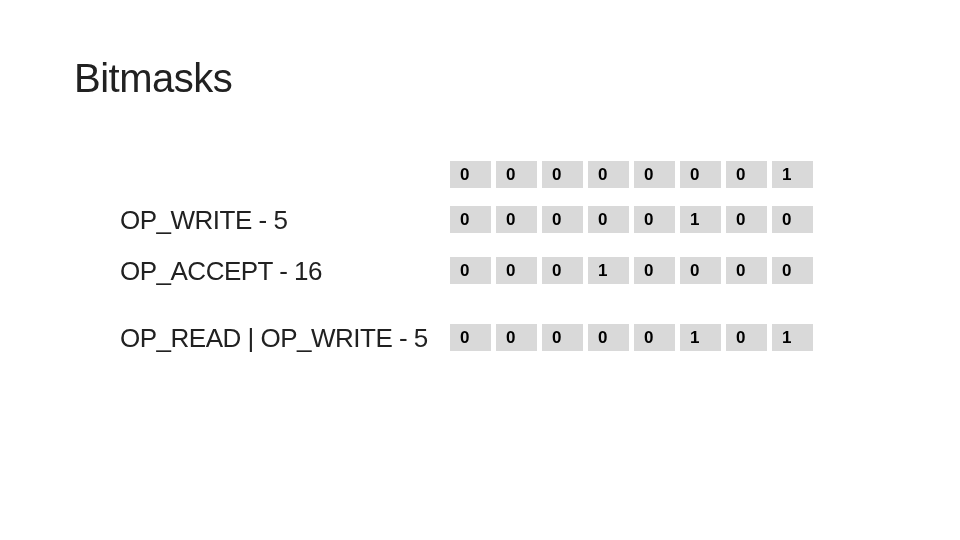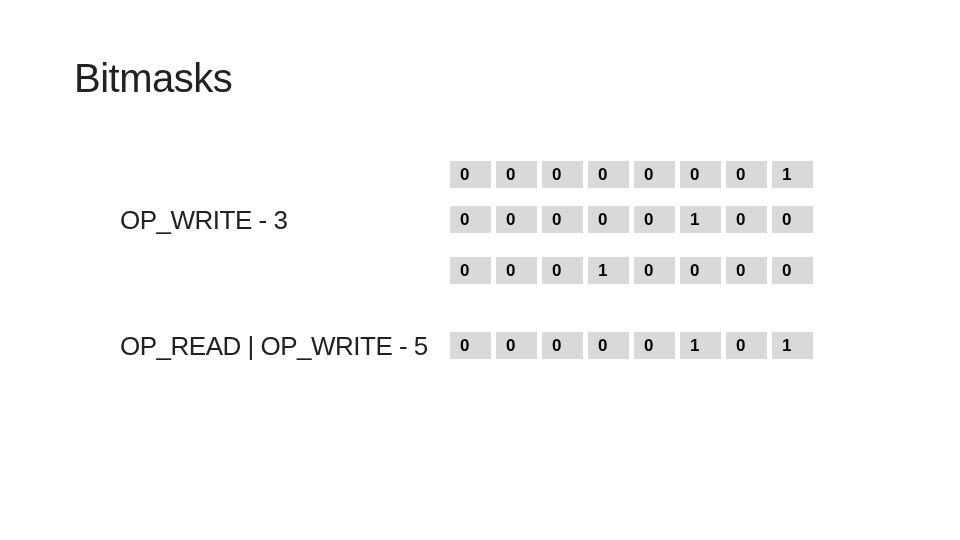--- a/index.html
+++ b/index.html
@@ -82,45 +82,46 @@
           <span class="bit">0</span>
           <span class="bit">0</span>
           <span class="bit">0</span>
           <span class="bit">0</span>
           <span class="bit">0</span>
           <span class="bit">0</span>
           <span class="bit">1</span>
         </div>
       </div>
       <div class="row" style="top: 206px;">
-        <span class="row-label">OP_WRITE - 3</span>
+        <span class="row-label">OP_WRITE - 5</span>
         <div class="bits">
           <span class="bit">0</span>
           <span class="bit">0</span>
           <span class="bit">0</span>
           <span class="bit">0</span>
           <span class="bit">0</span>
           <span class="bit">1</span>
           <span class="bit">0</span>
           <span class="bit">0</span>
         </div>
       </div>
       <div class="row" style="top: 257px;">
+        <span class="row-label">OP_ACCEPT - 16</span>
         <div class="bits">
           <span class="bit">0</span>
           <span class="bit">0</span>
           <span class="bit">0</span>
           <span class="bit">1</span>
           <span class="bit">0</span>
           <span class="bit">0</span>
           <span class="bit">0</span>
           <span class="bit">0</span>
         </div>
       </div>
-      <div class="row" style="top: 332px;">
+      <div class="row" style="top: 324px;">
         <span class="row-label">OP_READ | OP_WRITE - 5</span>
         <div class="bits">
           <span class="bit">0</span>
           <span class="bit">0</span>
           <span class="bit">0</span>
           <span class="bit">0</span>
           <span class="bit">0</span>
           <span class="bit">1</span>
           <span class="bit">0</span>
           <span class="bit">1</span>

